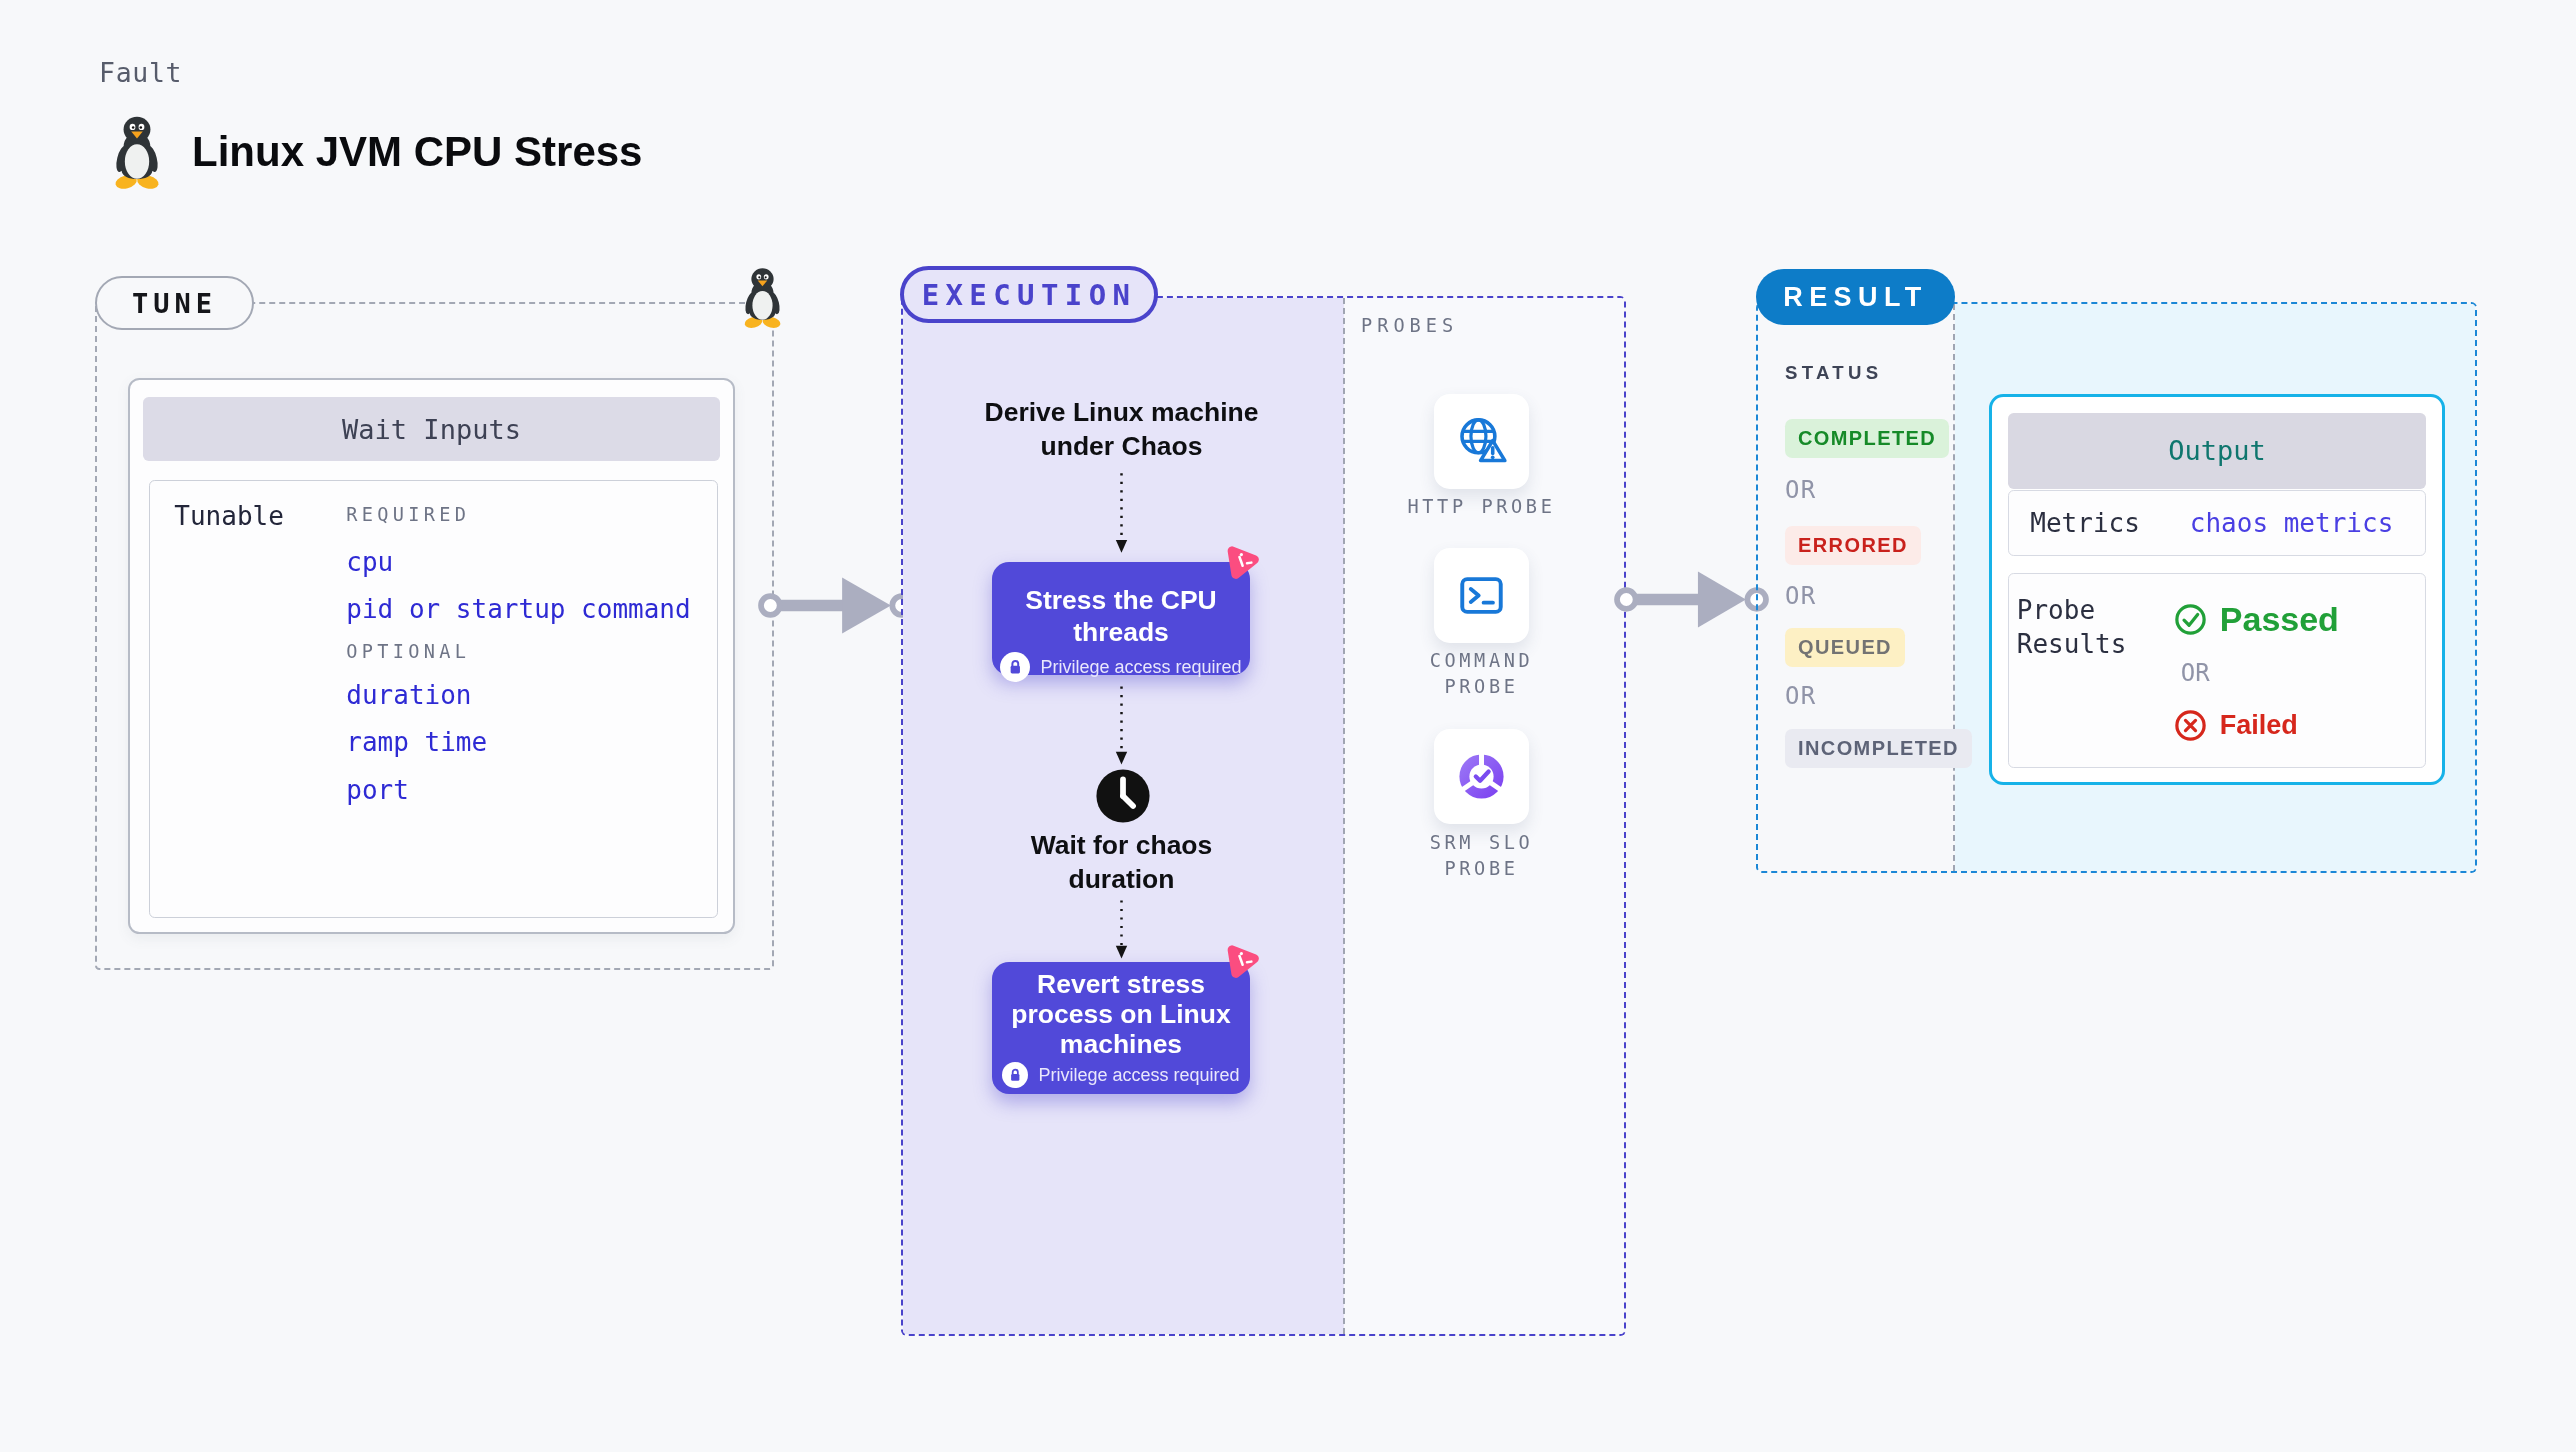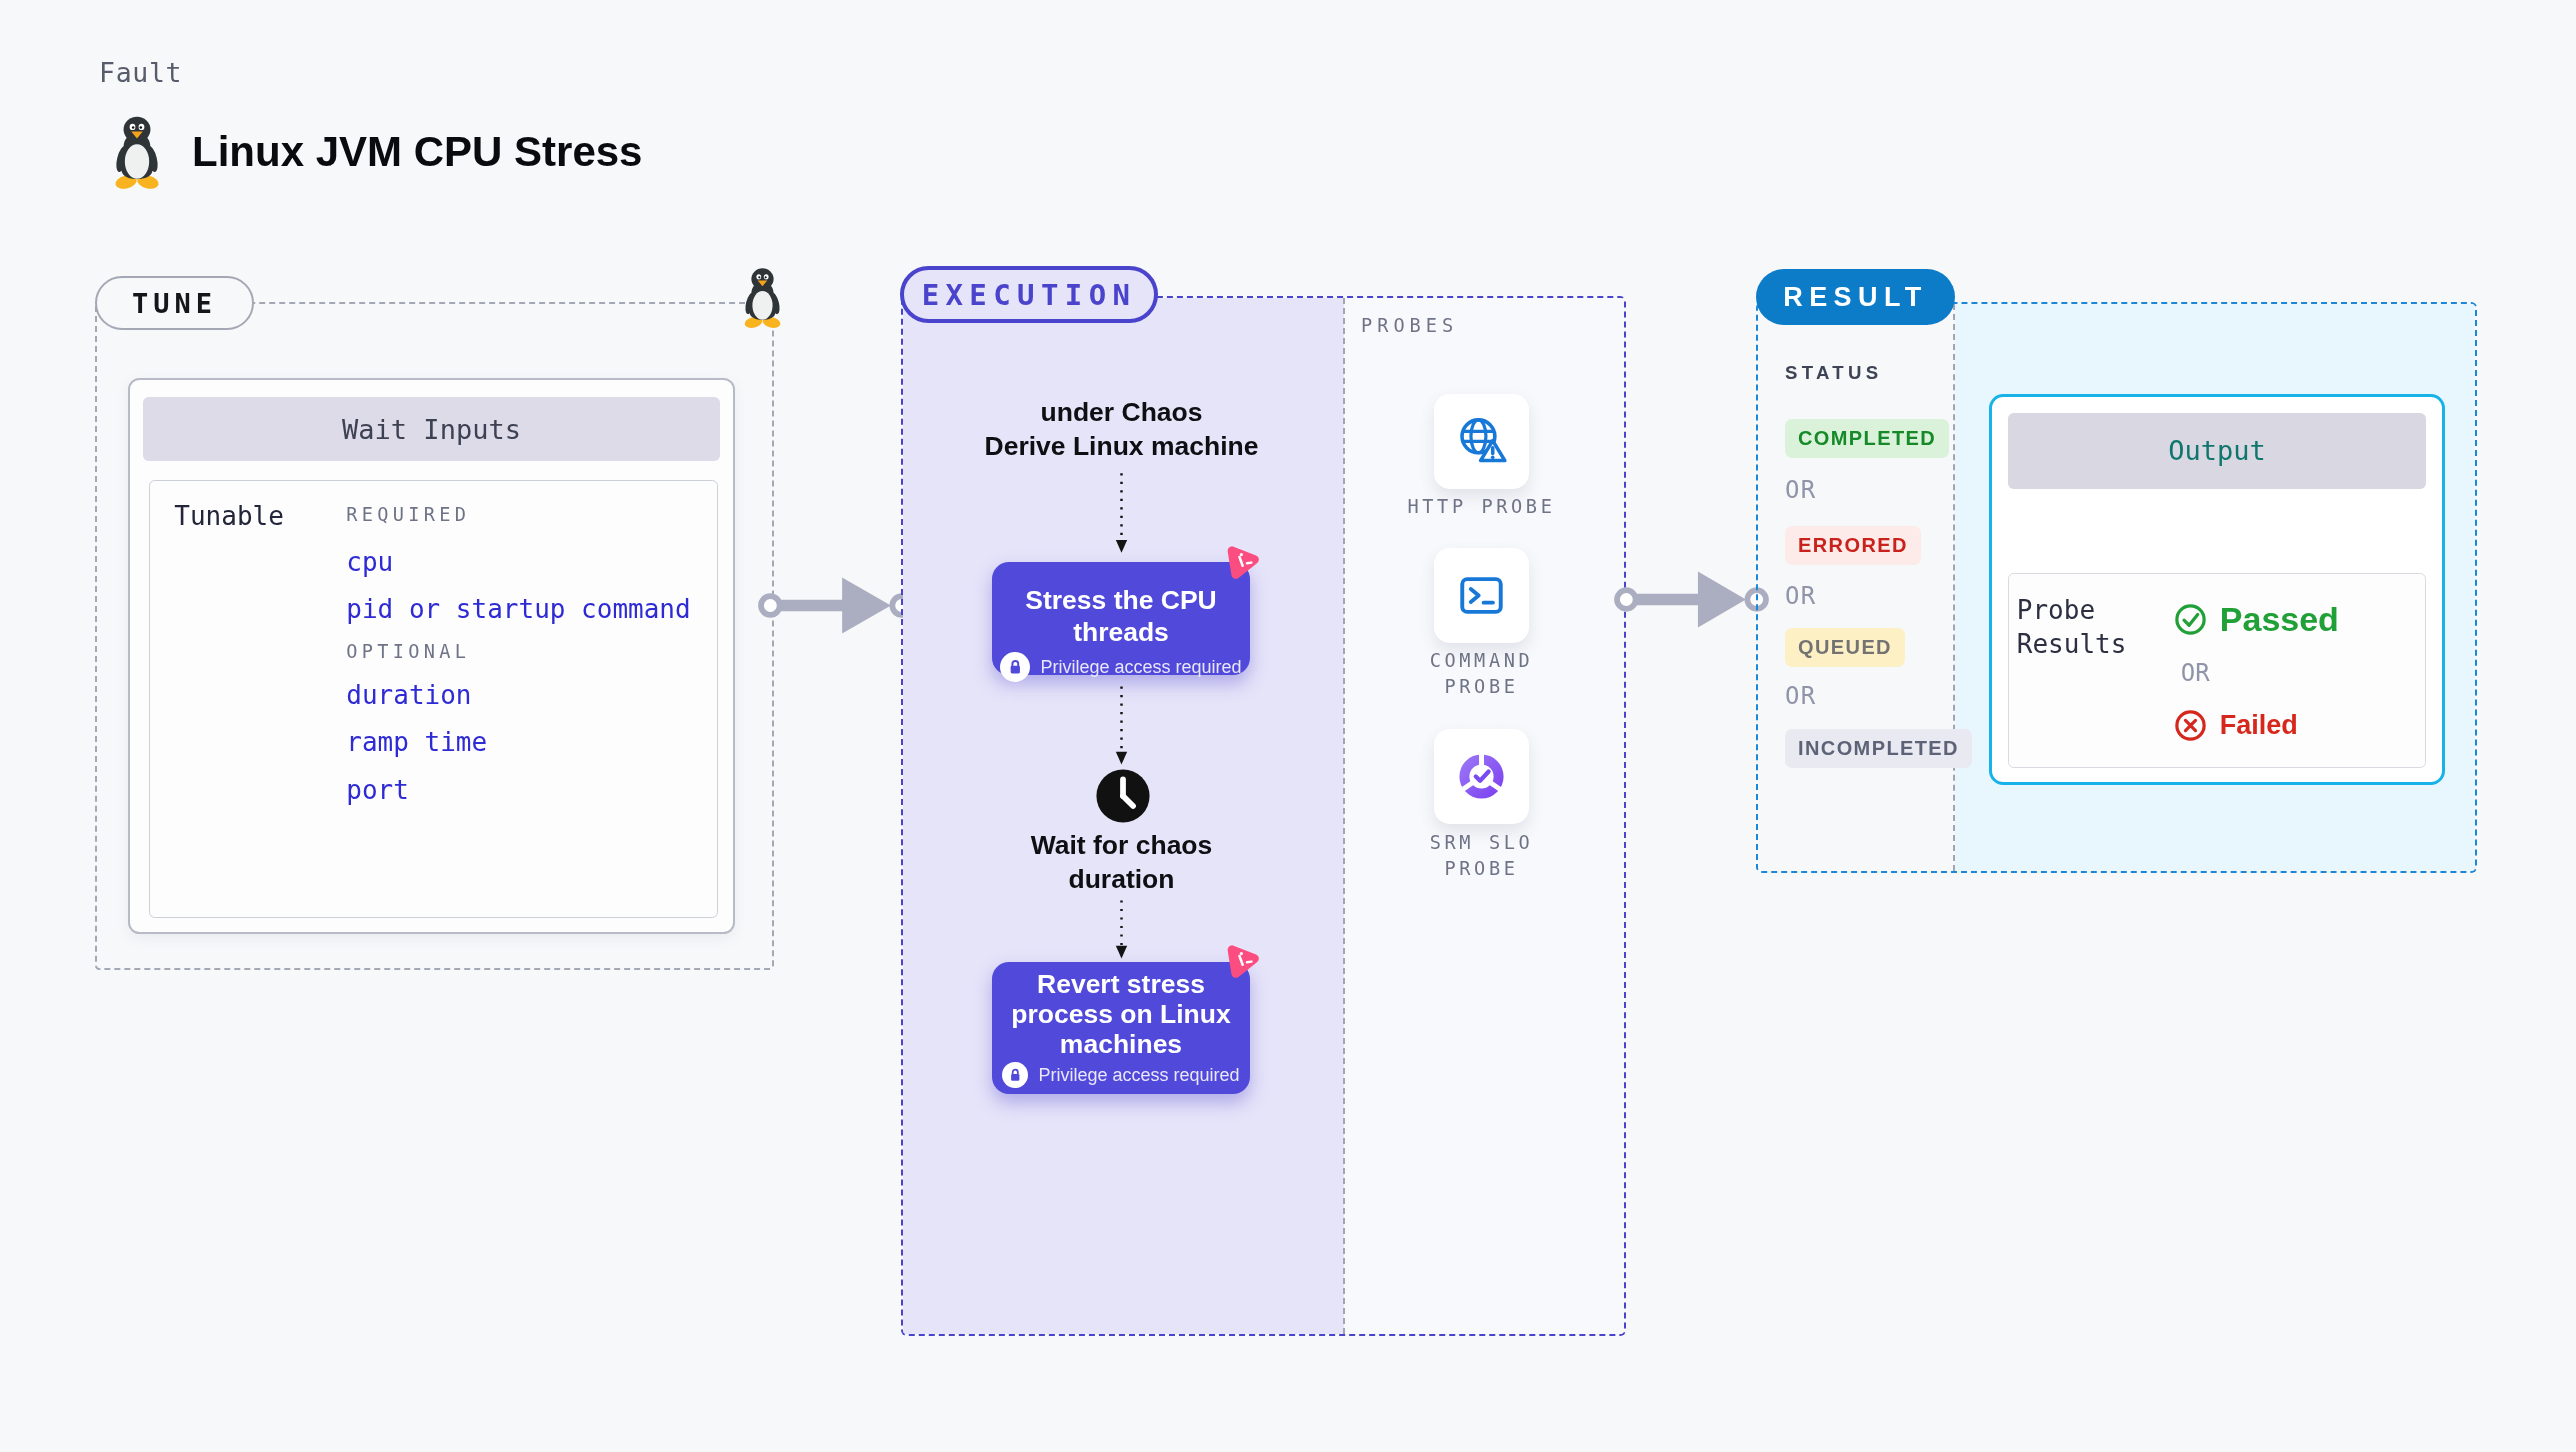--- a/index.html
+++ b/index.html
@@ -139,22 +139,22 @@
   <div class="abs exec-box">
     <div class="exec-purple"></div>
     <div class="probes-bg"></div>
     <div class="exec-divider"></div>
   </div>
   <div class="abs pill exec-pill">
     <span class="mono">EXECUTION</span>
   </div>
 
   <div class="abs flow-text" style="top:395px">
+    <div>Derive Linux machine</div>
     <div>under Chaos</div>
-    <div>Derive Linux machine</div>
   </div>
   <svg class="abs" style="left:1113px;top:473px" width="17" height="80" viewBox="0 0 24 112">
     <line x1="12" y1="0" x2="12" y2="94" stroke="#141414" stroke-width="3.5" stroke-dasharray="3 9"></line>
     <polygon points="4,94 20,94 12,112" fill="#141414"></polygon>
   </svg>
 
   <div class="abs node" style="top:562px;height:113px">
     <div class="nt" style="margin-top:22px">Stress the CPU</div>
     <div class="nt">threads</div>
     <div class="lock-row" style="margin-top:4.3px">
@@ -276,20 +276,24 @@
   <div class="or mono" style="top:476px">OR</div>
   <div class="badge" style="top: 526px; color: rgb(201, 33, 28); background: rgb(252, 235, 232);">ERRORED</div>
   <div class="or mono" style="top:582px">OR</div>
   <div class="badge" style="top: 628px; color: #737373; background: rgb(253, 240, 196);">QUEUED</div>
   <div class="or mono" style="top:682px">OR</div>
   <div class="badge" style="top: 729px; color: rgb(93, 99, 119); background: rgb(233, 234, 241);">INCOMPLETED</div>
 
   <div class="abs output-card">
     <div class="out-head mono">Output</div>
 
+    <div class="out-row metrics-row">
+      <div class="m-label mono">Metrics</div>
+      <div class="m-value mono">chaos metrics</div>
+    </div>
 
     <div class="out-row probe-row">
       <div class="pr-label mono">Probe Results</div>
 
       <div class="res-item" style="left:165px;top:26px">
         <svg width="33" height="33" viewBox="0 0 46 46">
           <circle cx="23" cy="23" r="19" fill="none" stroke="#21a038" stroke-width="4.5"></circle>
           <path d="M14 24 L21 31 L33 16" fill="none" stroke="#21a038" stroke-width="4.5" stroke-linecap="round" stroke-linejoin="round"></path>
         </svg>
         <span class="res-text-pass">Passed</span>

